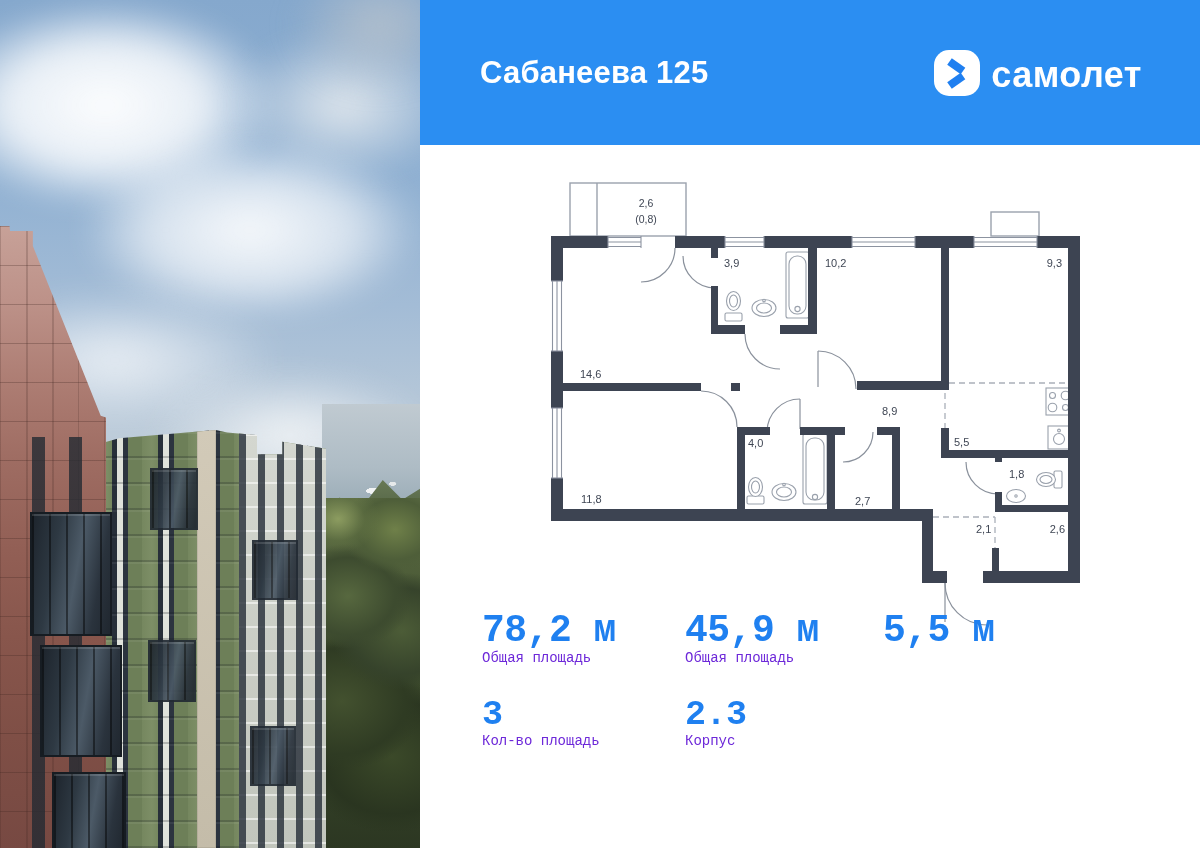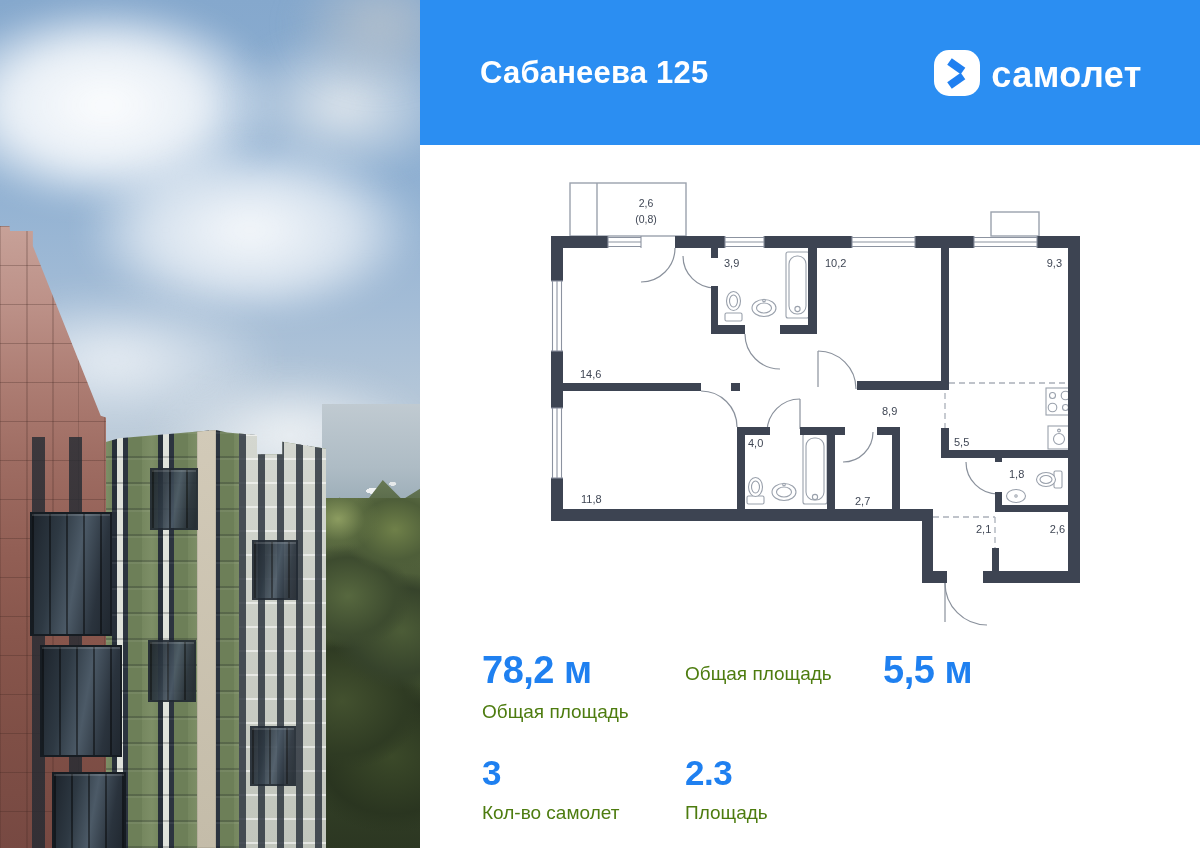--- a/index.html
+++ b/index.html
@@ -82,25 +82,25 @@
   .logo{display:flex;align-items:flex-end;gap:11px;}
   .logo-mark{width:46px;height:46px;background:#fff;border-radius:15px;display:flex;
              align-items:center;justify-content:center;}
   .logo-text{color:#fff;font-size:36px;font-weight:700;letter-spacing:.5px;}
 
   .plan{position:absolute;left:540px;top:170px;width:560px;height:468px;}
   .plan text{font-family:"Liberation Sans",sans-serif;fill:#3f4654;}
   .rlbl{font-size:11px;}
   .blbl{font-size:10.5px;}
 
-  .stats{position:absolute;left:482px;top:651px;width:660px;display:grid;
-         grid-template-columns:203px 198px 1fr;row-gap:32px;}
+  .stats{position:absolute;left:482px;top:612px;width:660px;display:grid;
+         grid-template-columns:203px 198px 1fr;row-gap:32px;font-family:Liberation Mono, monospace;}
   .stat-value{font-size:38px;line-height:1;font-weight:700;color:#1f80f0;letter-spacing:-.5px;}
   .stat-value.small{font-size:35px;}
-  .stat-label{font-size:19px;color:#4d7c0f;margin-top:12px;}
+  .stat-label{font-size:14px;color:#6d28d9;margin-top:0;}
 </style>
 </head>
 <body>
 
 <div class="card">
 
   <div class="photo">
     <div class="sky"></div>
     <div class="cloud c1"></div>
     <div class="cloud c3"></div>
@@ -321,28 +321,29 @@
       <text class="rlbl" x="1065" y="533" text-anchor="end">2,6</text>
     </g>
   </svg>
 
   <div class="stats">
     <div>
       <div class="stat-value">78,2 м</div>
       <div class="stat-label">Общая площадь</div>
     </div>
     <div>
+      <div class="stat-value">45,9 м</div>
       <div class="stat-label">Общая площадь</div>
     </div>
     <div>
       <div class="stat-value">5,5 м</div>
     </div>
     <div>
       <div class="stat-value small">3</div>
-      <div class="stat-label">Кол-во самолет</div>
+      <div class="stat-label">Кол-во площадь</div>
     </div>
     <div>
       <div class="stat-value small">2.3</div>
-      <div class="stat-label">Площадь</div>
+      <div class="stat-label">Корпус</div>
     </div>
   </div>
 
 </div>
 
 </body></html>

